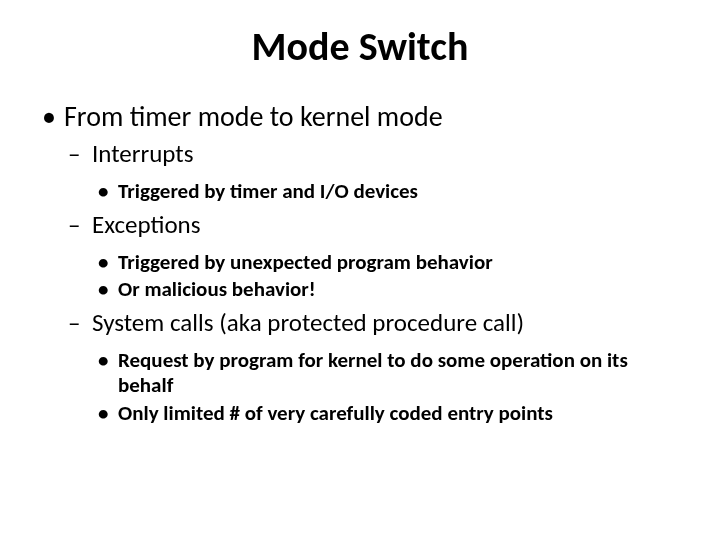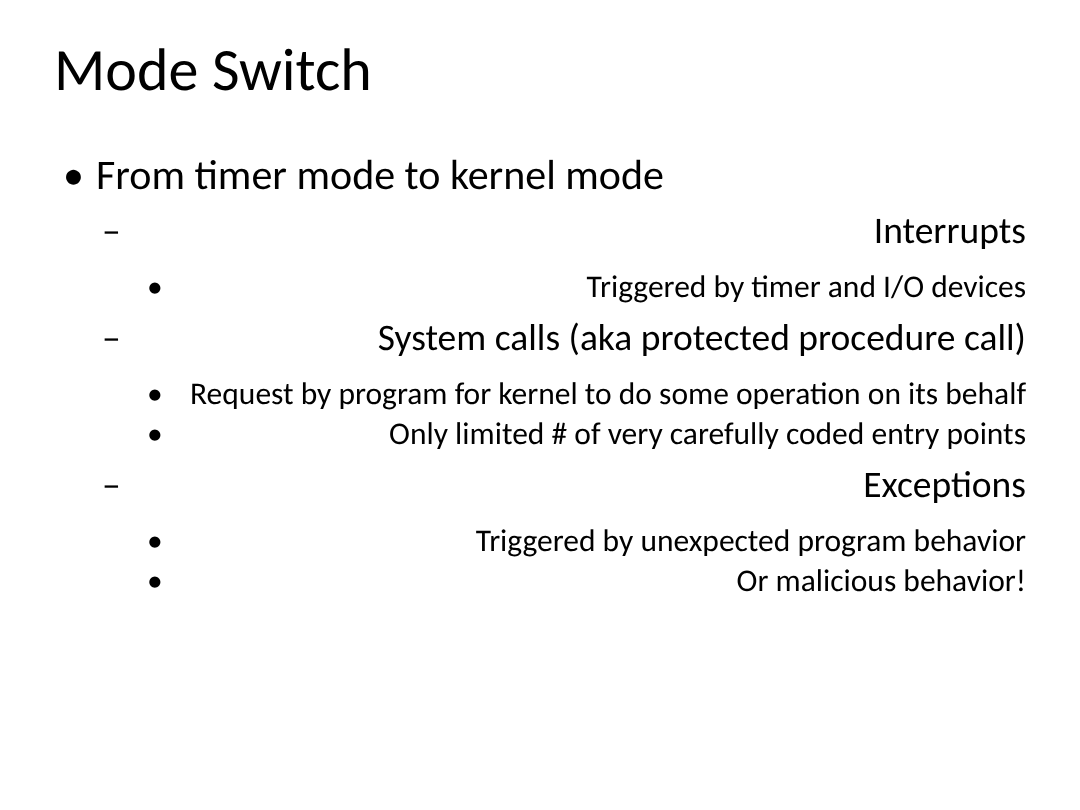--- a/index.html
+++ b/index.html
@@ -13,35 +13,36 @@
     overflow: hidden;
   }
   .slide {
     width: 720px;
     height: 540px;
     box-sizing: border-box;
     padding: 18px 36px 18px 36px;
     position: relative;
   }
   .title {
+    text-align: center;
     font-size: 40px;
-    font-weight: 400;
+    font-weight: 700;
     margin: 4px 0 28px 0;
   }
   ul { margin: 0; padding: 0; list-style: none; }
   li { list-style: none; }
 
   .lvl1 > li { position: relative; padding-left: 28px; font-size: 28px; margin-bottom: 6px; }
   .lvl1 > li::before { content: "•"; position: absolute; left: 6px; top: 0; }
 
-  .lvl2 { margin-top: 4px; text-align: right; }
+  .lvl2 { margin-top: 4px; }
   .lvl2 > li { position: relative; padding-left: 28px; font-size: 25px; margin: 2px 0; }
   .lvl2 > li::before { content: "–"; position: absolute; left: 4px; top: 0; }
 
-  .lvl3 { margin-top: 10px; margin-bottom: 4px; }
+  .lvl3 { margin-top: 10px; margin-bottom: 4px; font-weight: bold; }
   .lvl3 > li { position: relative; padding-left: 26px; font-size: 21px; margin: 2px 0; line-height: 1.22; }
   .lvl3 > li::before { content: "•"; position: absolute; left: 6px; top: 0; }
 </style>
 </head>
 <body>
 
 <div class="slide">
   <div class="title">Mode Switch</div>
 
   <ul class="lvl1">
@@ -50,37 +51,37 @@
       <ul class="lvl2">
         <li>
           <span>Interrupts</span>
           <ul class="lvl3">
             <li>
               <span>Triggered by timer and I/O devices</span>
             </li>
           </ul>
         </li>
         <li>
+          <span>Exceptions</span>
+          <ul class="lvl3">
+            <li>
+              <span>Triggered by unexpected program behavior</span>
+            </li>
+            <li>
+              <span>Or malicious behavior!</span>
+            </li>
+          </ul>
+        </li>
+        <li>
           <span>System calls (aka protected procedure call)</span>
           <ul class="lvl3">
             <li>
               <span>Request by program for kernel to do some operation on its behalf</span>
             </li>
             <li>
               <span>Only limited # of very carefully coded entry points</span>
             </li>
           </ul>
         </li>
-        <li>
-          <span>Exceptions</span>
-          <ul class="lvl3">
-            <li>
-              <span>Triggered by unexpected program behavior</span>
-            </li>
-            <li>
-              <span>Or malicious behavior!</span>
-            </li>
-          </ul>
-        </li>
       </ul>
     </li>
   </ul>
 </div>
 
 </body></html>

